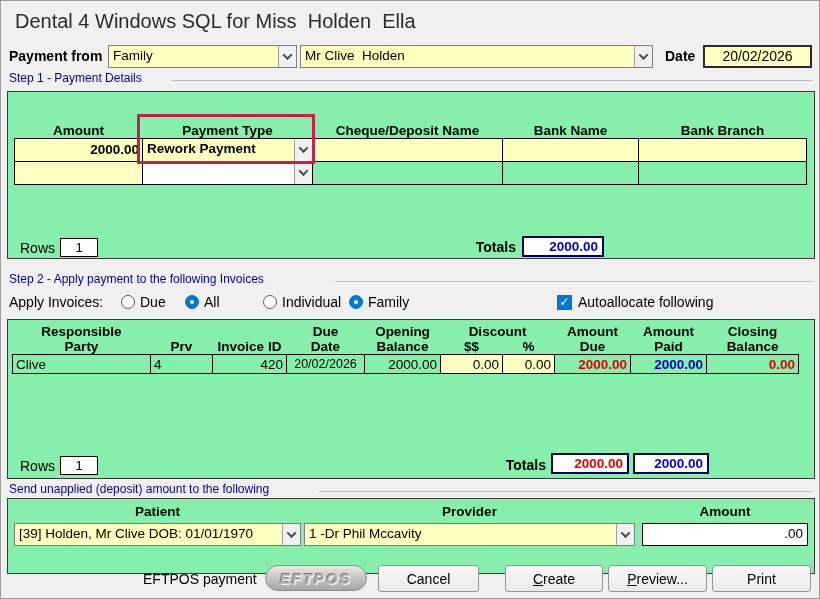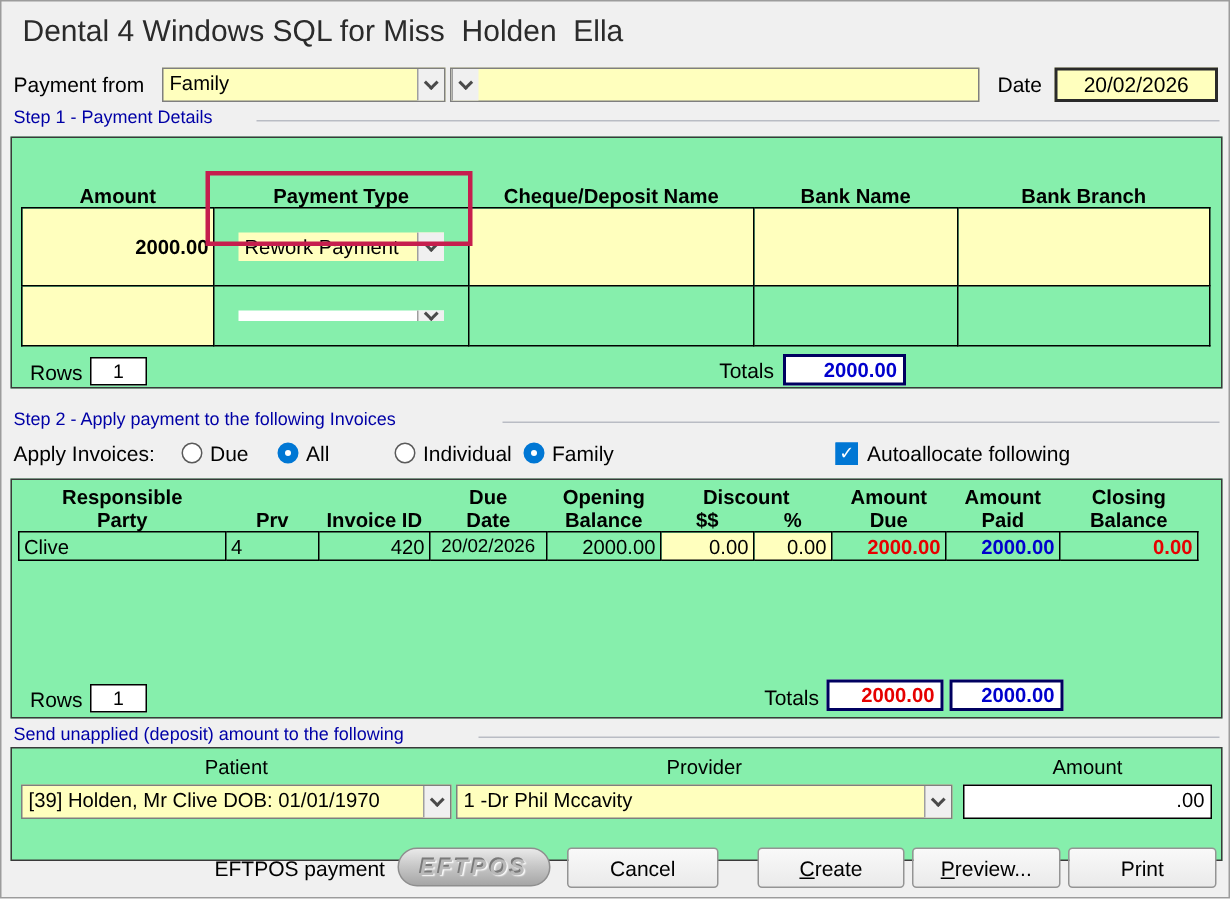--- a/index.html
+++ b/index.html
@@ -1,21 +1,21 @@
 <!DOCTYPE html>
 <html><head>
 <meta charset="utf-8">
 <style>
   * { margin:0; padding:0; box-sizing:border-box; }
   html,body { background:#d8d8d8; }
   body { font-family:"Liberation Sans", sans-serif; }
   .window { position:relative; width:820px; height:599px; background:#f0f0f0;
             border:1px solid #9c9c9c; overflow:hidden; font-size:13.5px; color:#000; }
   .abs { position:absolute; }
-  .b { font-weight:normal; }
+  .b { font-weight:bold; }
   .lbl14 { font-size:14px; }
   .title { left:14px; top:9px; font-size:20px; color:#2b2b2b; white-space:pre; }
   .sect { color:#0000a6; font-size:12px; }
   .hline { position:absolute; height:1px; background:#b9bcc4; }
   .panel { position:absolute; background:#86efac; border:1px solid #3a3a3a; }
 
   .combo { position:absolute; display:flex; border:1px solid #7f7f7f; background:#ffffbe; }
   .combo-inline { display:flex; height:100%; background:#ffffbe; }
   .combo-inline.white { background:#fff; }
   .ctext { flex:1; padding:2px 4px; white-space:pre; overflow:hidden; font-size:13.5px; }
@@ -31,21 +31,21 @@
 
   .grid { border-collapse:collapse; table-layout:fixed; position:absolute; }
   .grid th { border:none; font-weight:bold; font-size:13.5px; padding:0 2px;
              text-align:center; vertical-align:bottom; white-space:nowrap; }
   .grid td { border:1px solid #000; font-size:13.5px; padding:0 3px;
              white-space:nowrap; overflow:hidden; vertical-align:middle; }
   .t1 thead th { height:20px; }
   .t1 tbody td { height:23px; }
   .t2 thead th { height:15px; }
   .t2 tbody td { height:19px; }
-  .nopad { padding:16px !important; }
+  .nopad { padding:0 !important;font-weight:bold; }
   .yellow { background:#ffffbe; }
   .num { text-align:right; }
   .bnum { font-weight:bold; }
   .red { color:#e60000; font-weight:bold; }
   .blue { color:#0000cd; font-weight:bold; }
   .date-cell { padding:0 1px !important; font-size:12.5px !important; text-align:center; }
 
   .rowsbox { position:absolute; width:38px; height:19px; border:1px solid #000; background:#fff;
              text-align:center; line-height:17px; font-size:13px; }
   .totbox { position:absolute; height:21px; border:2px solid #000060; background:#fff;
@@ -84,20 +84,21 @@
   <div class="abs b lbl14" style="left:8px;top:47px">Payment from</div>
 
   <div class="combo" style="left:107px;top:44px;width:189px;height:23px">
     <span class="ctext">Family</span>
     <span class="cbtn">
         <span class="chev"></span>
       </span>
   </div>
 
   <div class="combo" style="left:299px;top:44px;width:353px;height:23px">
+    <span class="ctext">Mr Clive  Holden</span>
     <span class="cbtn">
         <span class="chev"></span>
       </span>
   </div>
 
   <div class="abs b lbl14" style="left:664px;top:47px">Date</div>
   <div class="abs datefield" style="left:702px;top:44px;width:109px;height:23px">20/02/2026</div>
 
   <div class="abs sect" style="left:8px;top:70px">Step 1 - Payment Details</div>
   <div class="hline" style="left:170px;top:79px;width:642px"></div>

